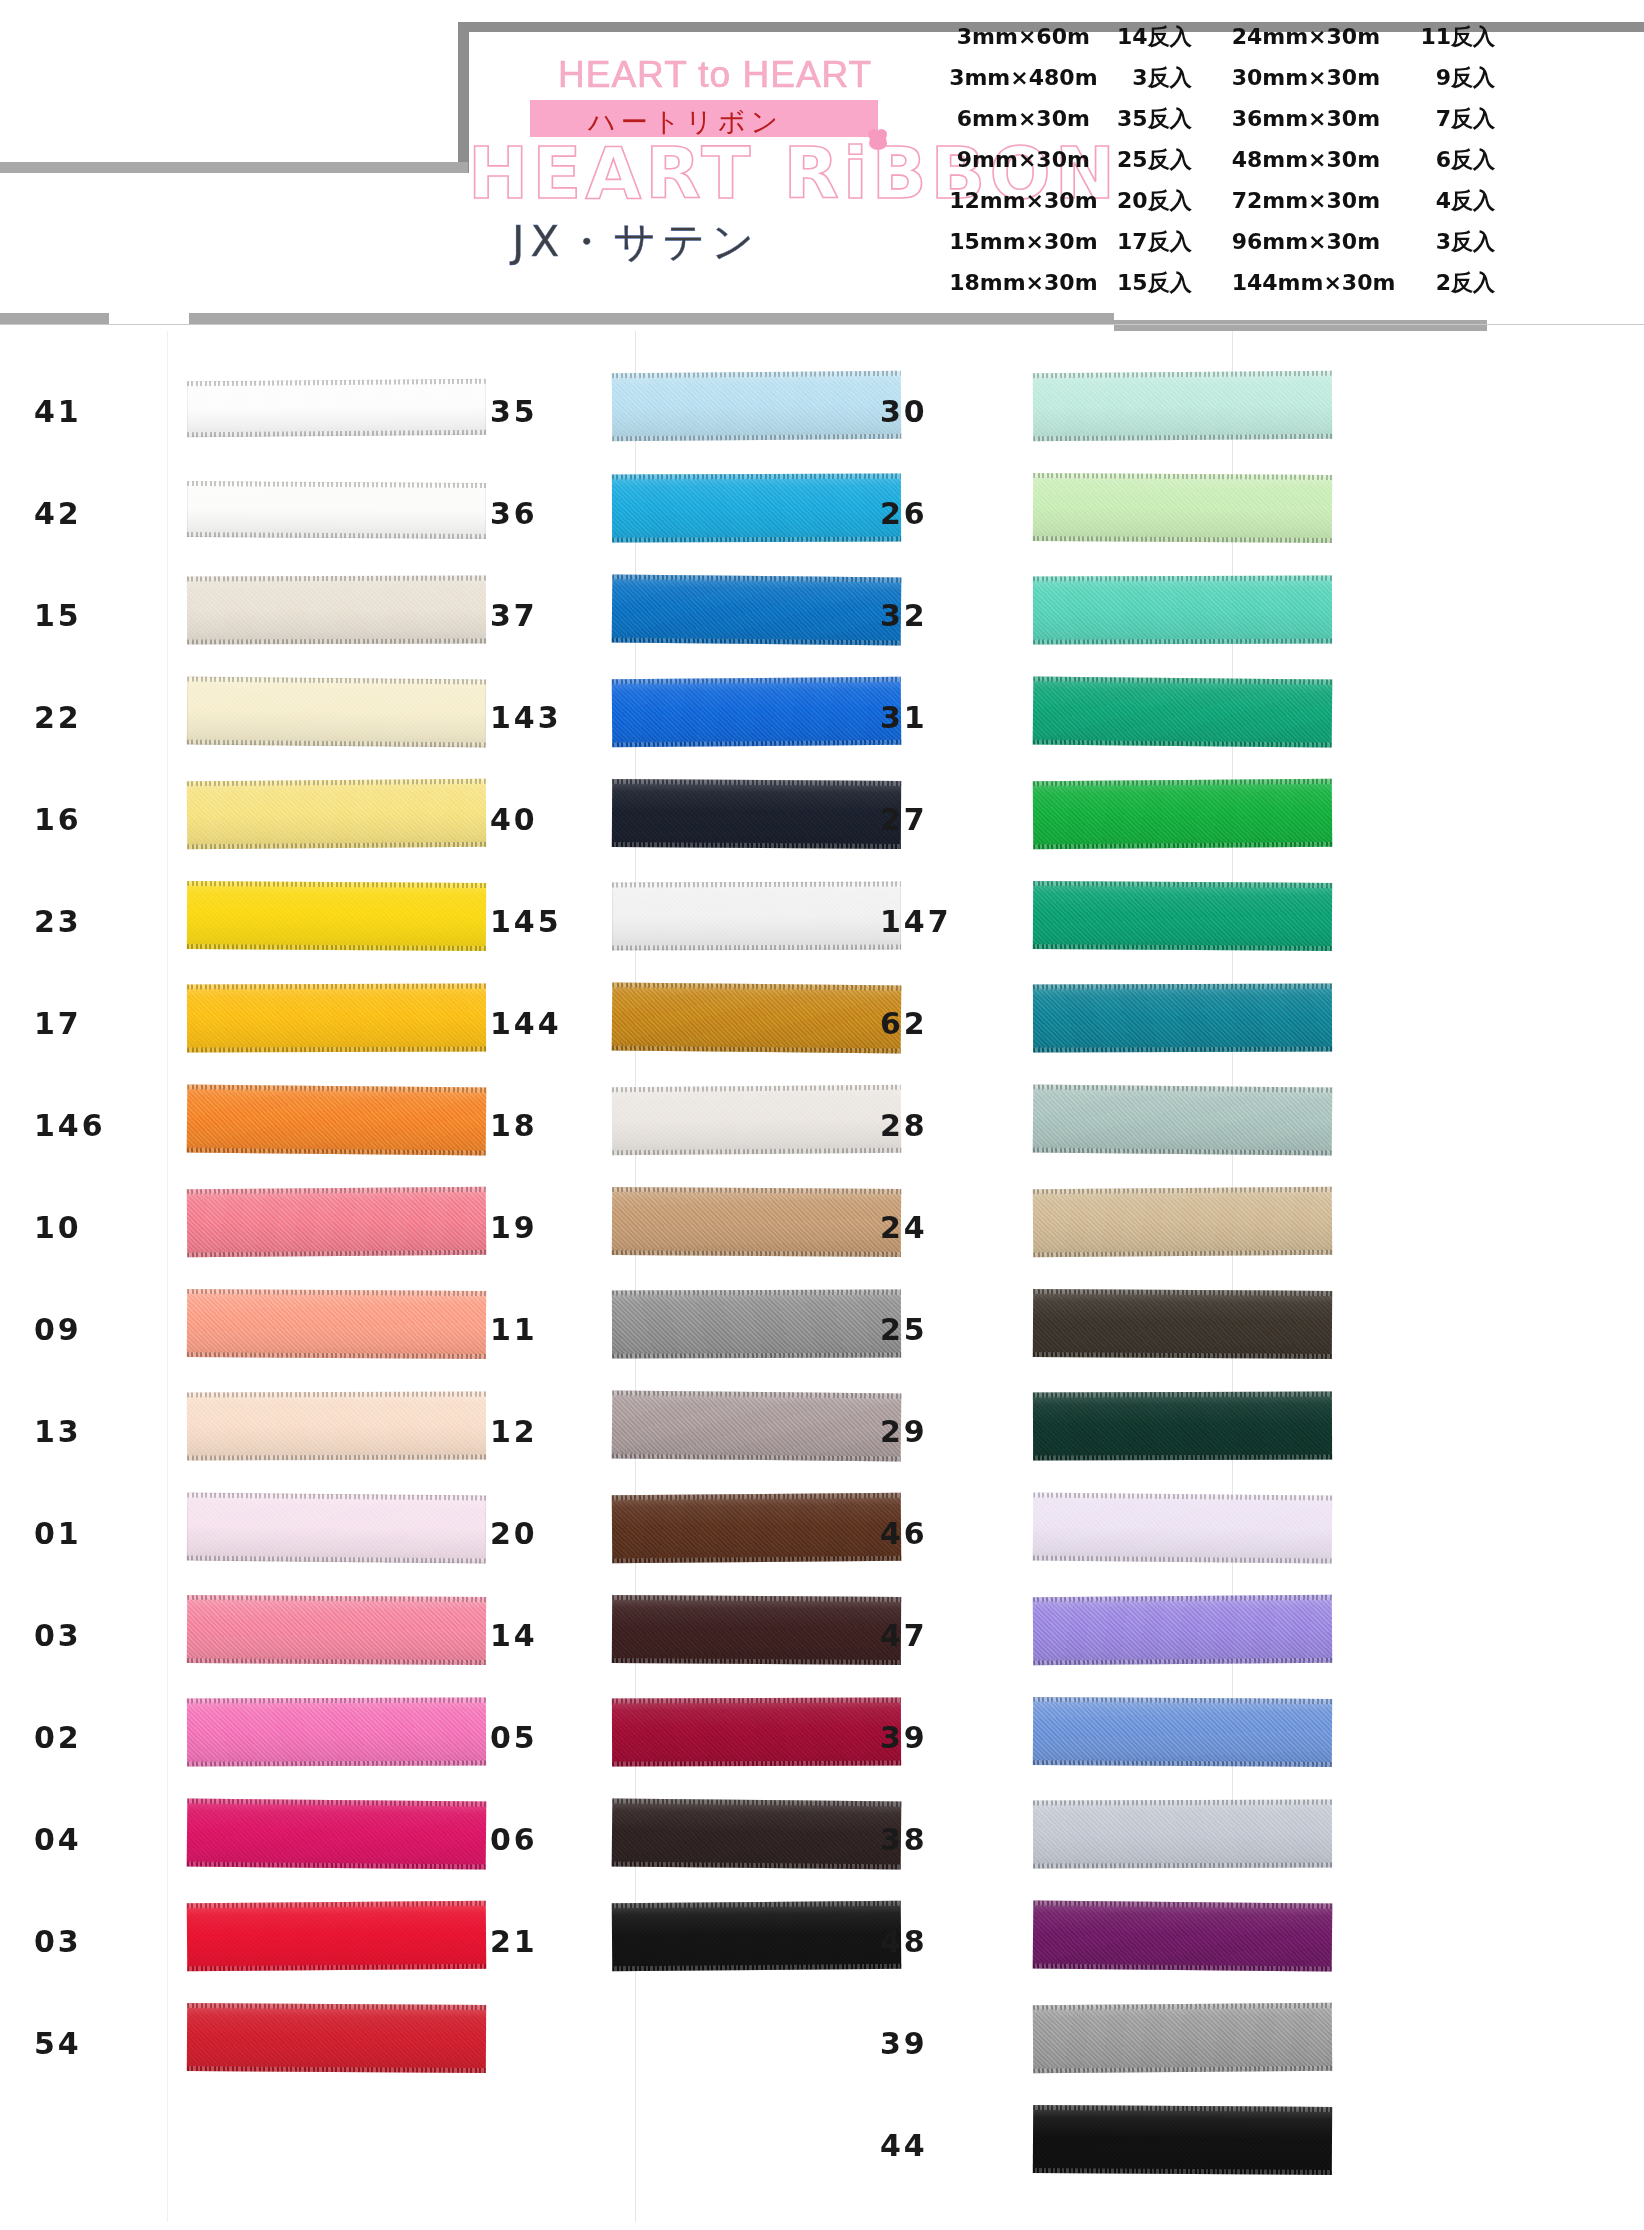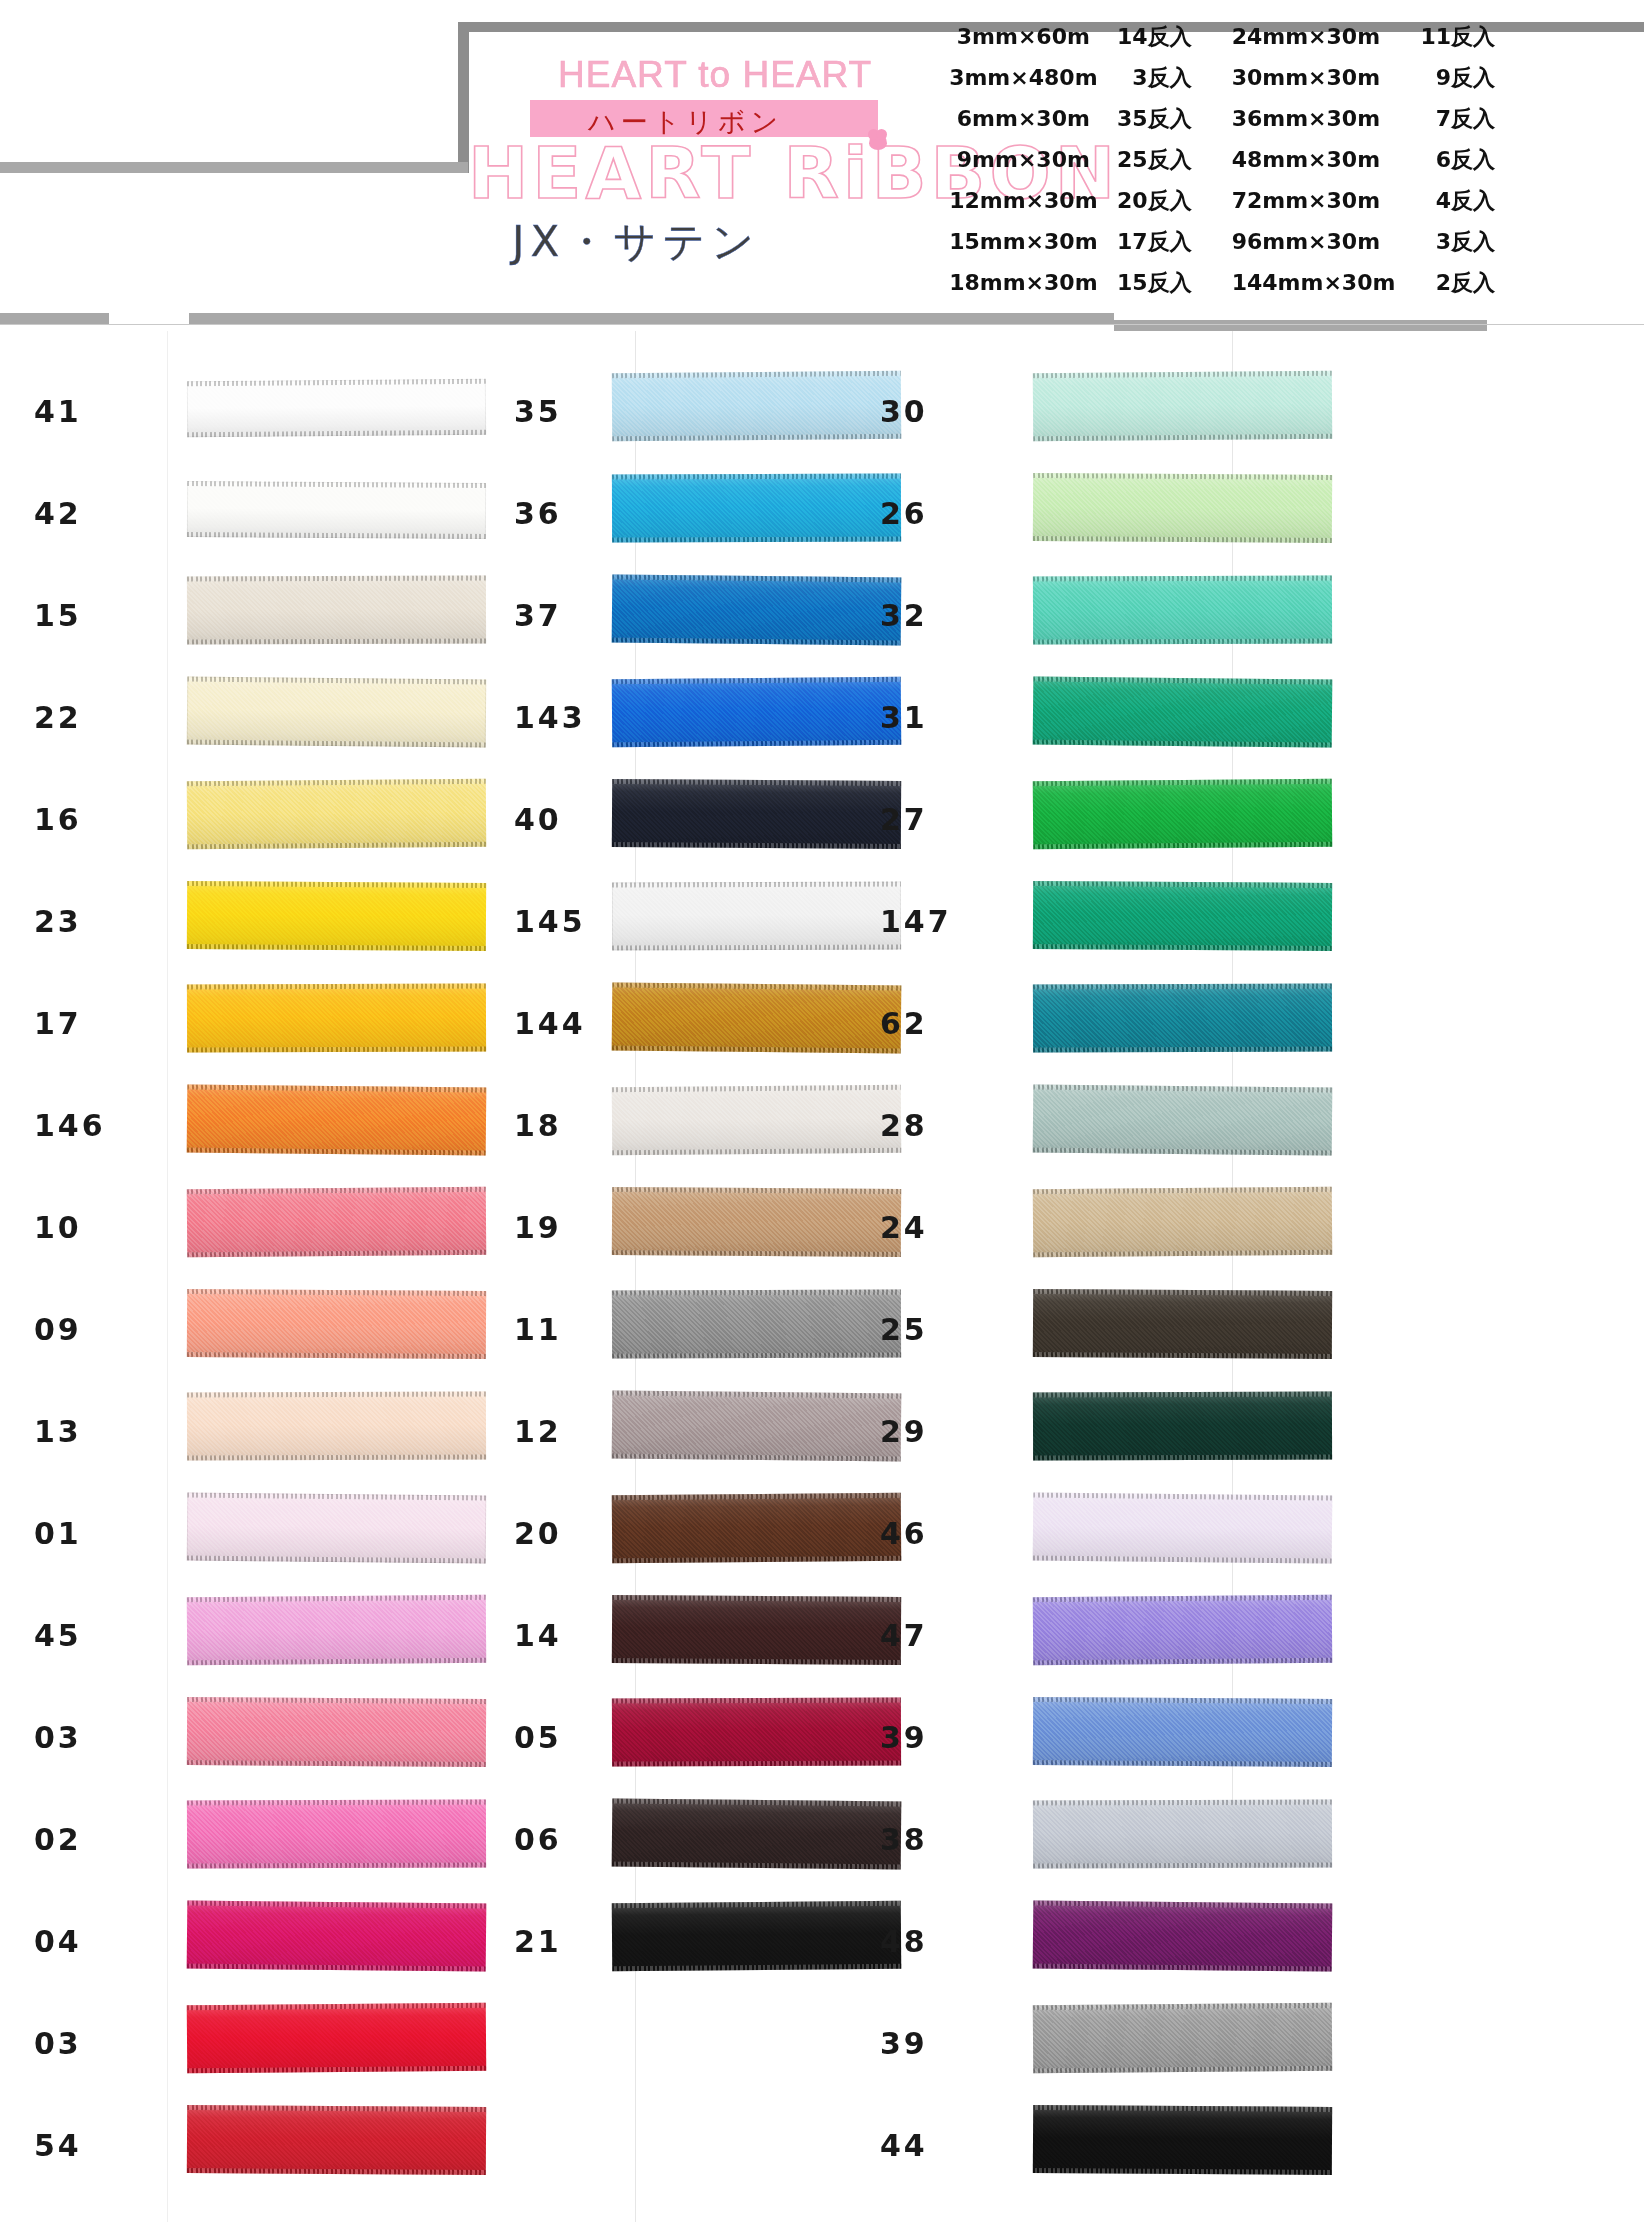--- a/index.html
+++ b/index.html
@@ -185,21 +185,21 @@
     font-size: 30px;
     font-weight: 700;
     color: #1a1a1a;
     font-family: "DejaVu Sans", sans-serif;
     letter-spacing: 3px;
     white-space: nowrap;
   }
   
   .lbl-left  { left: 24px; width: 149px; text-align: left; }
   
-  .lbl-right { left: 62px; width: 119px; text-align: left; margin-left: 24px; }
+  .lbl-right { left: 62px; width: 119px; text-align: left; }
 
   .swatch {
     position: absolute;
     height: 68px;
     top: 14px;
     
     background-repeat: repeat, no-repeat, no-repeat;
   }
   .sw-a { left: 177px; width: 299px; }   
   .sw-b { left: 184px; width: 289px; }   
@@ -424,29 +424,20 @@
         <div class="row">
           <div class="label lbl-left">01</div>
           <div class="swatch sw-a rot-d faint" style="background: rgb(246, 226, 238);">
             <div class="weave"></div>
             <div class="sheen"></div>
             <div class="edge-top"></div>
             <div class="edge-bot"></div>
           </div>
         </div>
         <div class="row">
-          <div class="label lbl-left">45</div>
-          <div class="swatch sw-a rot-a" style="background: rgb(240, 166, 220);">
-            <div class="weave"></div>
-            <div class="sheen"></div>
-            <div class="edge-top"></div>
-            <div class="edge-bot"></div>
-          </div>
-        </div>
-        <div class="row">
           <div class="label lbl-left">03</div>
           <div class="swatch sw-a rot-b" style="background: rgb(244, 132, 159);">
             <div class="weave"></div>
             <div class="sheen"></div>
             <div class="edge-top"></div>
             <div class="edge-bot"></div>
           </div>
         </div>
         <div class="row">
           <div class="label lbl-left">02</div>

